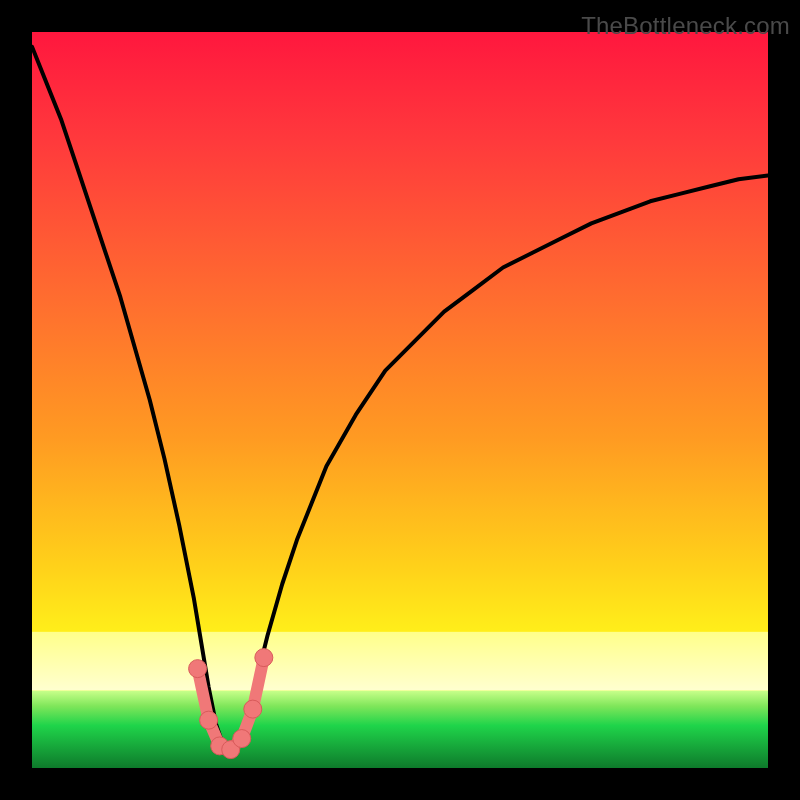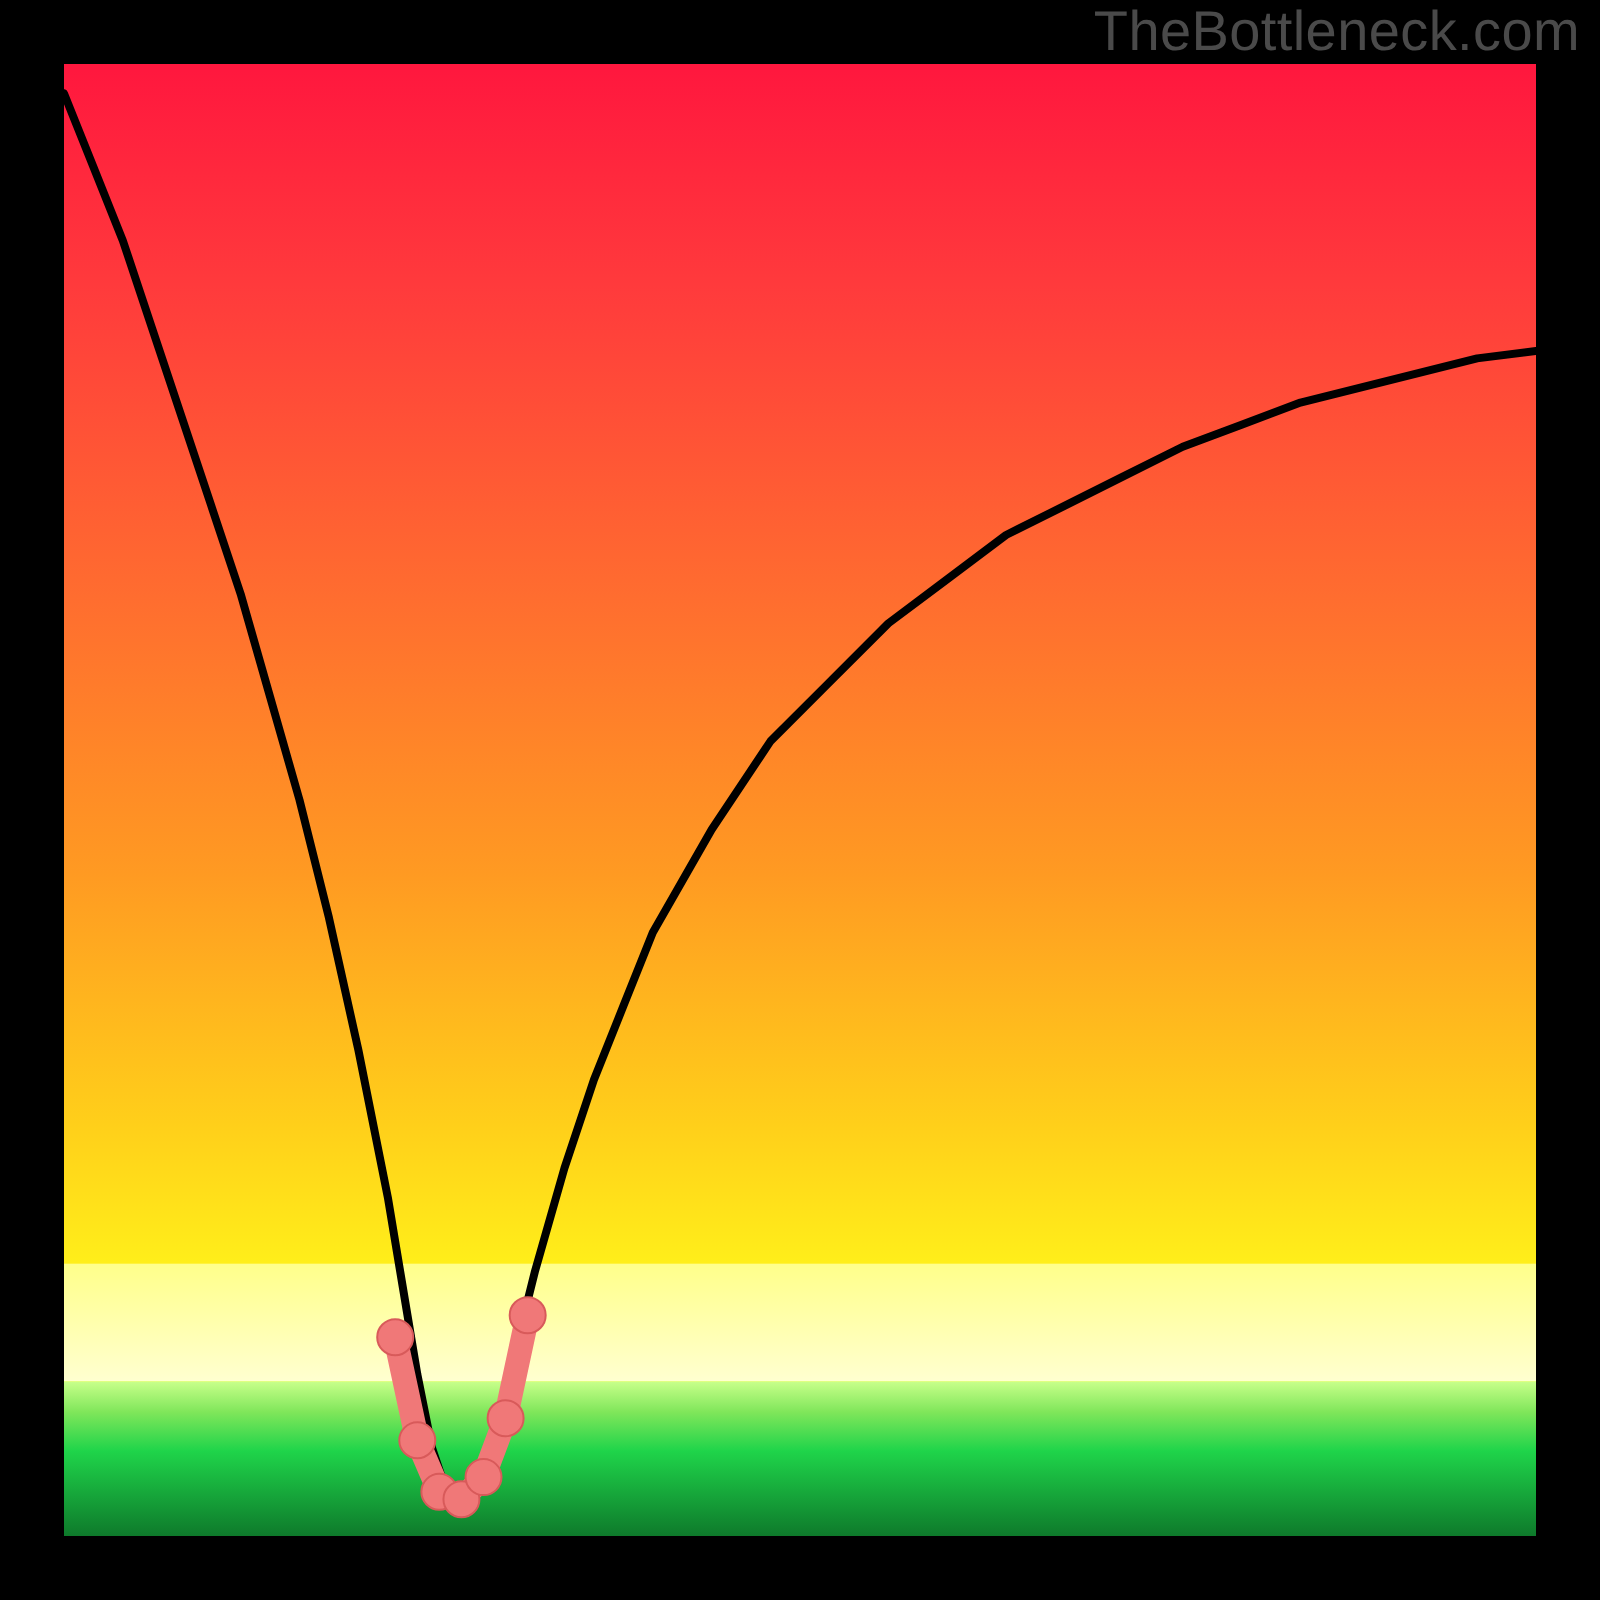--- a/index.html
+++ b/index.html
@@ -12,24 +12,24 @@
     overflow: hidden;
   }
   .frame {
     position: relative;
     width: 800px;
     height: 800px;
     background: #000;
   }
   .watermark {
     position: absolute;
-    top: 0;
+    top: 12px;
     right: 10px;
     color: #4a4a4a;
-    font-size: 28px;
+    font-size: 24px;
     font-weight: 500;
     letter-spacing: 0.2px;
     z-index: 20;
     margin-left: 20px;
   }
   .plot-wrap {
     position: absolute;
     left: 32px;
     top: 32px;
     width: 736px;

